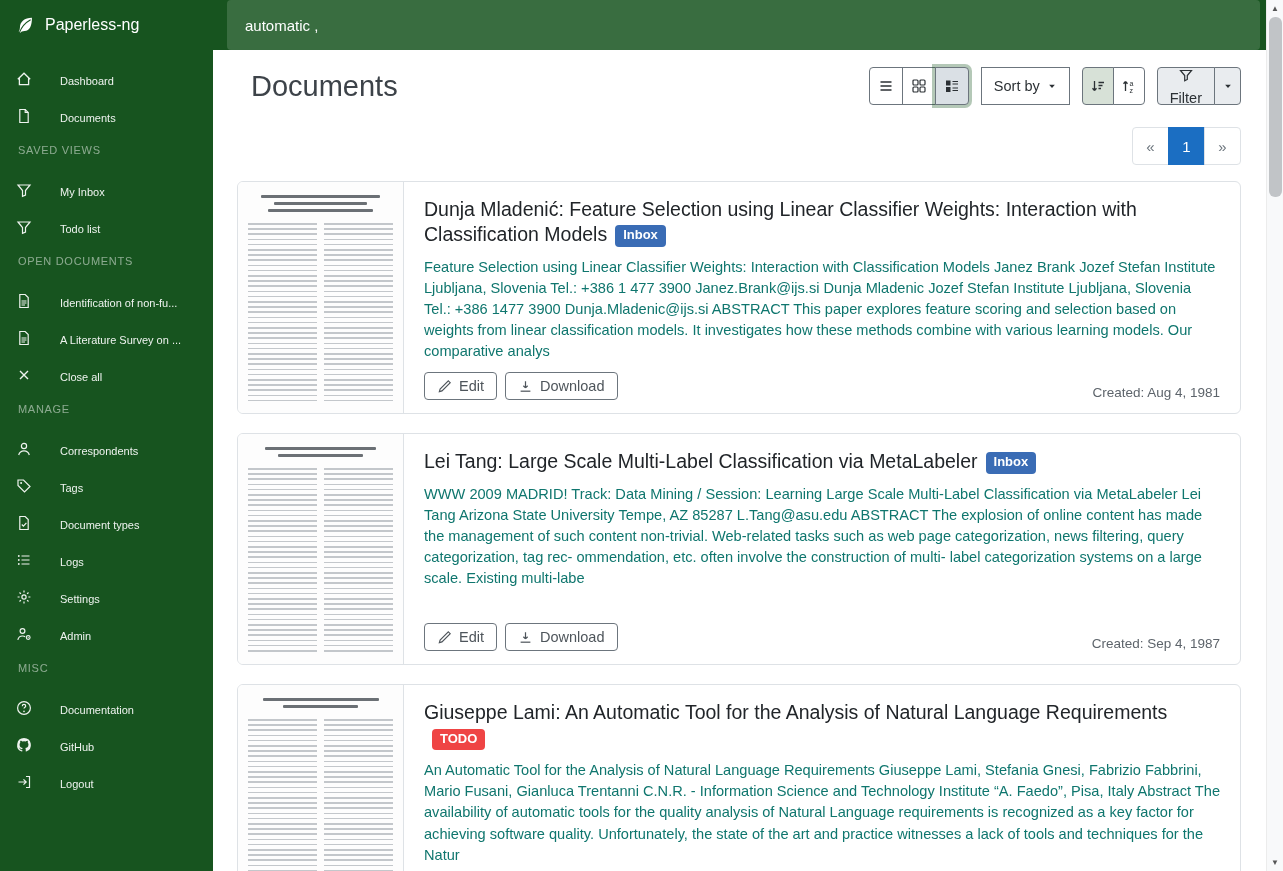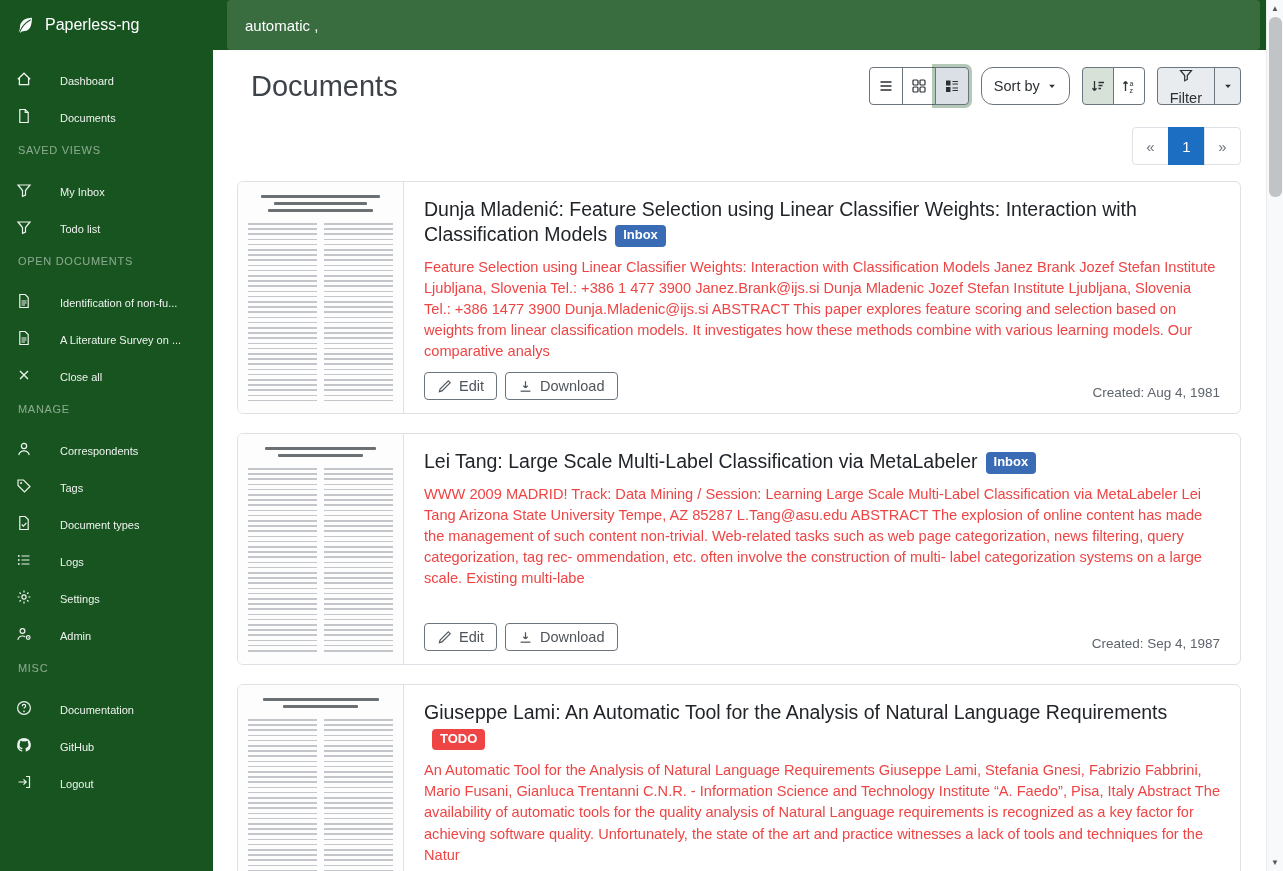--- a/index.html
+++ b/index.html
@@ -18,21 +18,21 @@
   
   .main { flex:1; display:flex; flex-direction:column; min-width:0; }
   .topbar { height:50px; background:#17541f; display:flex; align-items:center; padding:0 23px 0 14px; flex-shrink:0; }
   .search-input { flex:1; height:50px; background:rgba(255,255,255,.15); border:none; border-radius:4px; color:#fff; font-size:15px; padding:0 18px; outline:none; font-family:inherit; }
 
   .content { flex:1; overflow:hidden; padding:17px 42px 0 24px; background:#fff; }
   .page-head { display:flex; align-items:center; justify-content:space-between; }
   .page-title { font-size:29px; font-weight:400; color:#3d4349; margin-left:14px; }
   .controls { display:flex; align-items:center; gap:12px; }
 
-  .btn { display:inline-flex; align-items:center; justify-content:center; gap:7px; border:1px solid #6c757d; background:#fff; color:#2b3034; font-size:14.5px; font-family:inherit; border-radius:12px; height:38px; padding:0 12px; cursor:pointer; }
+  .btn { display:inline-flex; align-items:center; justify-content:center; gap:7px; border:1px solid #6c757d; background:#fff; color:#2b3034; font-size:14.5px; font-family:inherit; border-radius:0; height:38px; padding:0 12px; cursor:pointer; }
   .btn svg { width:16px; height:16px; display:block; }
   .btn-group { display:inline-flex; }
   .btn-group .btn { border-radius:0; margin-left:-1px;flex-direction:column; }
   .btn-group .btn:first-child { border-radius:4px 0 0 4px; margin-left:0; }
   .btn-group .btn:last-child { border-radius:0 4px 4px 0; }
   .view-btn { width:34px; padding:0; }
   .view-btn.selected { background:#dae0e5; box-shadow:0 0 0 3px rgba(23,84,31,.32); position:relative; z-index:1; }
   .sort-btn { width:32px; padding:0; }
   .sort-btn.selected { background:#d7e1d7; }
   .filter-btn { background:#e9ecef; }
@@ -50,21 +50,21 @@
   .cards { display:flex; flex-direction:column; gap:19px; }
   .card { display:flex; border:1px solid #dee2e6; border-radius:6px; background:#fff; min-height:232px; overflow:hidden; }
   .thumb { width:166px; flex-shrink:0; border-right:1px solid #dee2e6; background:#fdfdfd; padding:11px 10px 9px; display:flex; flex-direction:column; cursor:pointer; }
   .t-bar { height:3px; background:#6b7075; border-radius:1px; margin:2px auto; }
   .t-cols { display:flex; gap:7px; flex:1; margin-top:9px; }
   .t-col { flex:1; background:repeating-linear-gradient(180deg,#c3c7cb 0 1.6px, transparent 1.6px 5.2px); }
   .card-body { flex:1; padding:15px 20px 13px; display:flex; flex-direction:column; min-width:0; }
   .card-title { font-size:19.5px; font-weight:400; color:#212529; line-height:1.3; }
   .card-title a { color:#212529; text-decoration:none; cursor:pointer; }
   .badge { display:inline-block; font-size:13px; font-weight:700; color:#fff; padding:3px 8px 4px; border-radius:4px; margin-left:8px; vertical-align:2px; cursor:pointer; line-height:1.1; }
-  .preview { margin-top:9px; font-size:14.6px; line-height:1.45; color:#ef4444; }
+  .preview { margin-top:9px; font-size:14.6px; line-height:1.45; color:#0f766e; }
   .card-foot { margin-top:auto; display:flex; align-items:flex-end; justify-content:space-between; padding-top:10px; }
   .actions { display:flex; gap:8px; }
   .btn-sm { display:inline-flex; align-items:center; gap:7px; border:1px solid #6c757d; background:#fff; color:#4e555b; font-size:14.5px; padding:5px 12px; border-radius:4px; cursor:pointer; font-family:inherit; }
   .btn-sm svg { width:15px; height:15px; display:block; }
   .created { font-size:13.5px; color:#5d646b; white-space:nowrap; }
 
   
   .scrollbar { position:fixed; top:0; right:0; width:17px; height:100%; background:#f8f9fa; border-left:1px solid #ececec; z-index:50; }
   .sb-arrow { position:absolute; left:0; width:100%; text-align:center; font-size:8px; color:#555; }
   .sb-arrow.up { top:4px; }

